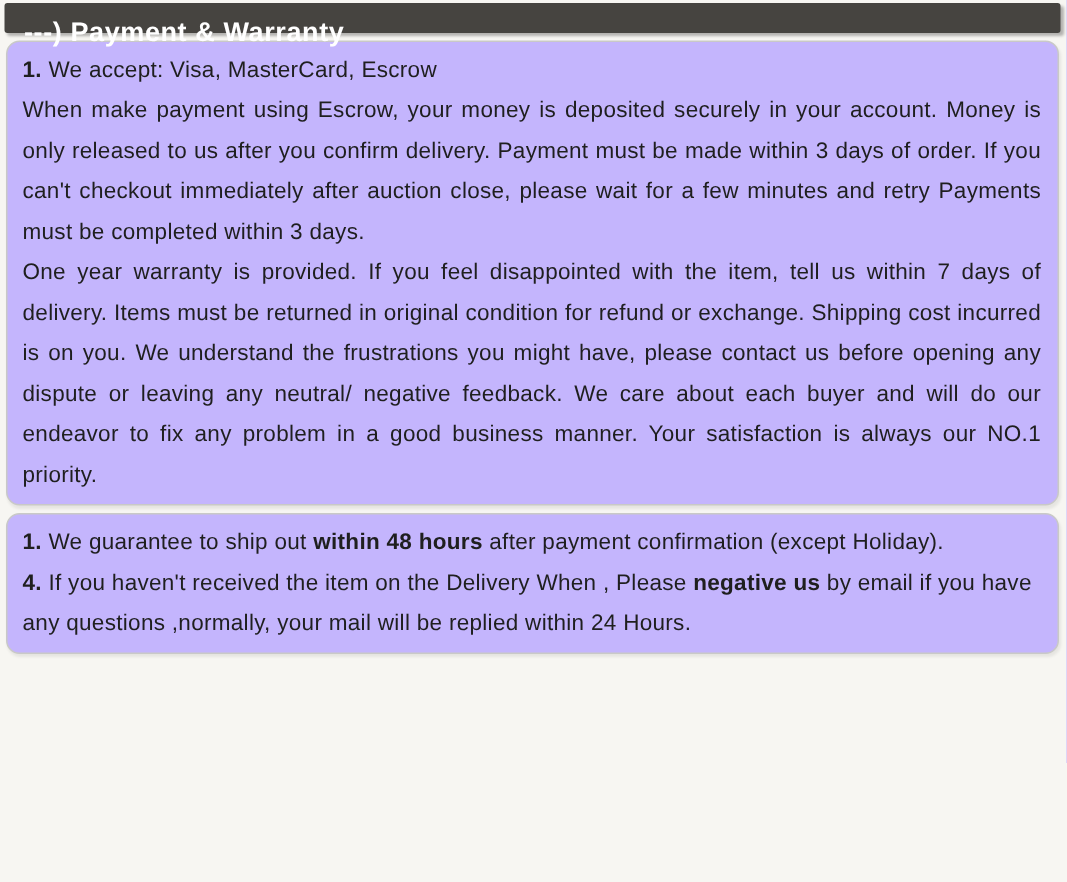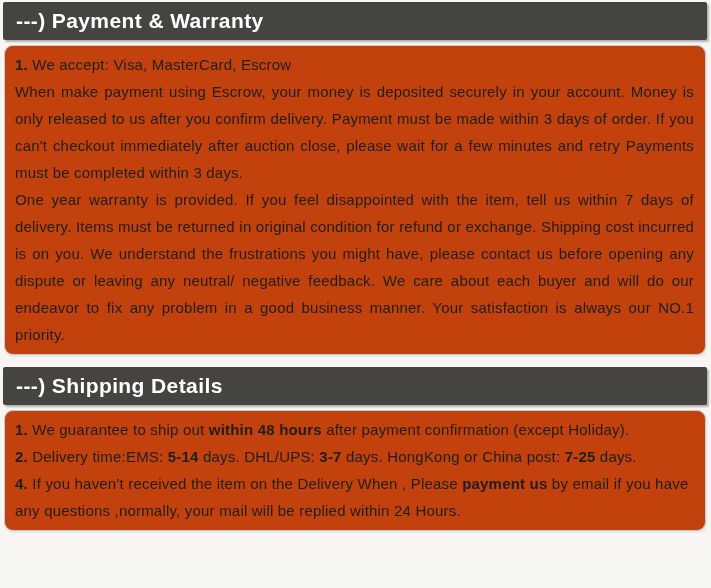--- a/index.html
+++ b/index.html
@@ -11,37 +11,37 @@
     height: 588px;
     background: #f7f6f2;
     font-family: "Liberation Sans", sans-serif;
     overflow: hidden;
   }
   .section {
     display: block;
   }
   .section-header {
     margin: 2px 4px 0 3px;
-    height: 38px;
+    height: 20px;
     line-height: 38px;
     background: #464440;
     border-radius: 2px;
     color: #ffffff;
-    font-size: 21px;
+    font-size: 18px;
     font-weight: bold;
     padding-left: 13px;
     letter-spacing: 0.4px;
     box-shadow: 2px 2px 2px rgba(0,0,0,0.28);
   }
   .section-header.second {
     margin-top: 12px;
   }
   .section-body {
     margin: 5px 5px 0 4px;
-    background: #c2410c;
+    background: #c4b5fd;
     border: 1px solid #c9c9c7;
     border-radius: 9px;
     padding: 5px 11px 6px 10px;
     font-size: 15px;
     color: #1f1f1f;
     line-height: 27px;
     letter-spacing: 0.2px;
     box-shadow: 1px 2px 2px rgba(0,0,0,0.07);
   }
   .section-body.justified .para.flow {
@@ -62,21 +62,17 @@
     <span>---) Payment &amp; Warranty</span>
   </div>
   <div class="section-body justified">
       <div class="para"><strong>1.</strong><span> We accept: Visa, MasterCard, Escrow</span></div>
       <div class="para flow"><span>When make payment using Escrow, your money is deposited securely in your account. Money is only released to us after you confirm delivery. Payment must be made within 3 days of order. If you can't checkout immediately after auction close, please wait for a few minutes and retry Payments must be completed within 3 days.</span></div>
       <div class="para flow"><span>One year warranty is provided. If you feel disappointed with the item, tell us within 7 days of delivery. Items must be returned in original condition for refund or exchange. Shipping cost incurred is on you. We understand the frustrations you might have, please contact us before opening any dispute or leaving any neutral/ negative feedback. We care about each buyer and will do our endeavor to fix any problem in a good business manner. Your satisfaction is always our NO.1 priority.</span></div>
     </div>
 </div>
 
 <div class="section">
-  <div class="section-header second">
-    <span>---) Shipping Details</span>
-  </div>
   <div class="section-body">
       <div class="para"><strong>1.</strong><span> We guarantee to ship out </span><strong>within 48 hours</strong><span> after payment confirmation (except Holiday).</span></div>
-      <div class="para"><strong>2.</strong><span> Delivery time:EMS: </span><strong>5-14</strong><span> days. DHL/UPS: </span><strong>3-7</strong><span> days. HongKong or China post: </span><strong>7-25</strong><span> days.</span></div>
-      <div class="para"><strong>4.</strong><span> If you haven't received the item on the Delivery When , Please </span><strong>payment us</strong><span> by email if you have any questions ,normally, your mail will be replied within 24 Hours.</span></div>
+      <div class="para"><strong>4.</strong><span> If you haven't received the item on the Delivery When , Please </span><strong>negative us</strong><span> by email if you have any questions ,normally, your mail will be replied within 24 Hours.</span></div>
     </div>
 </div>
 
 </body></html>

